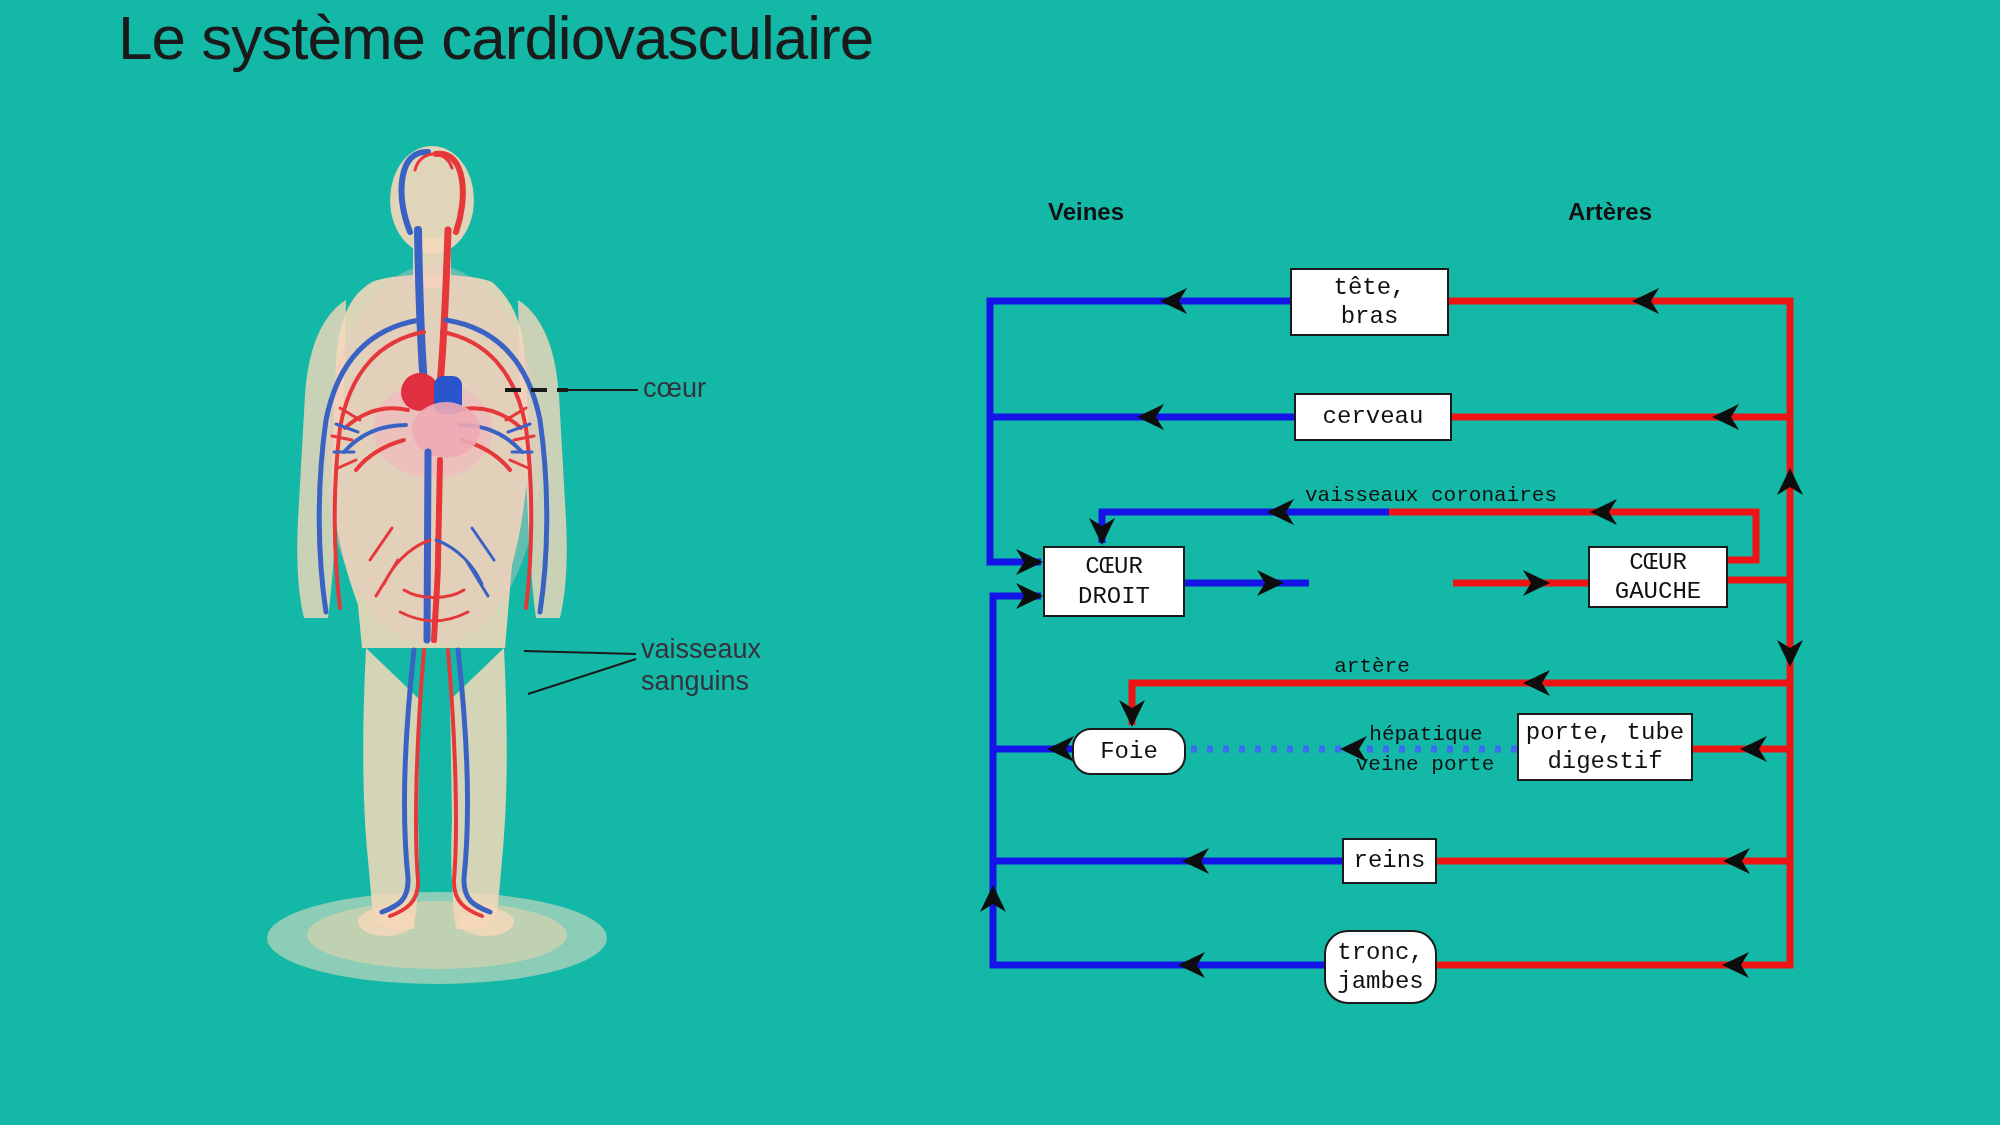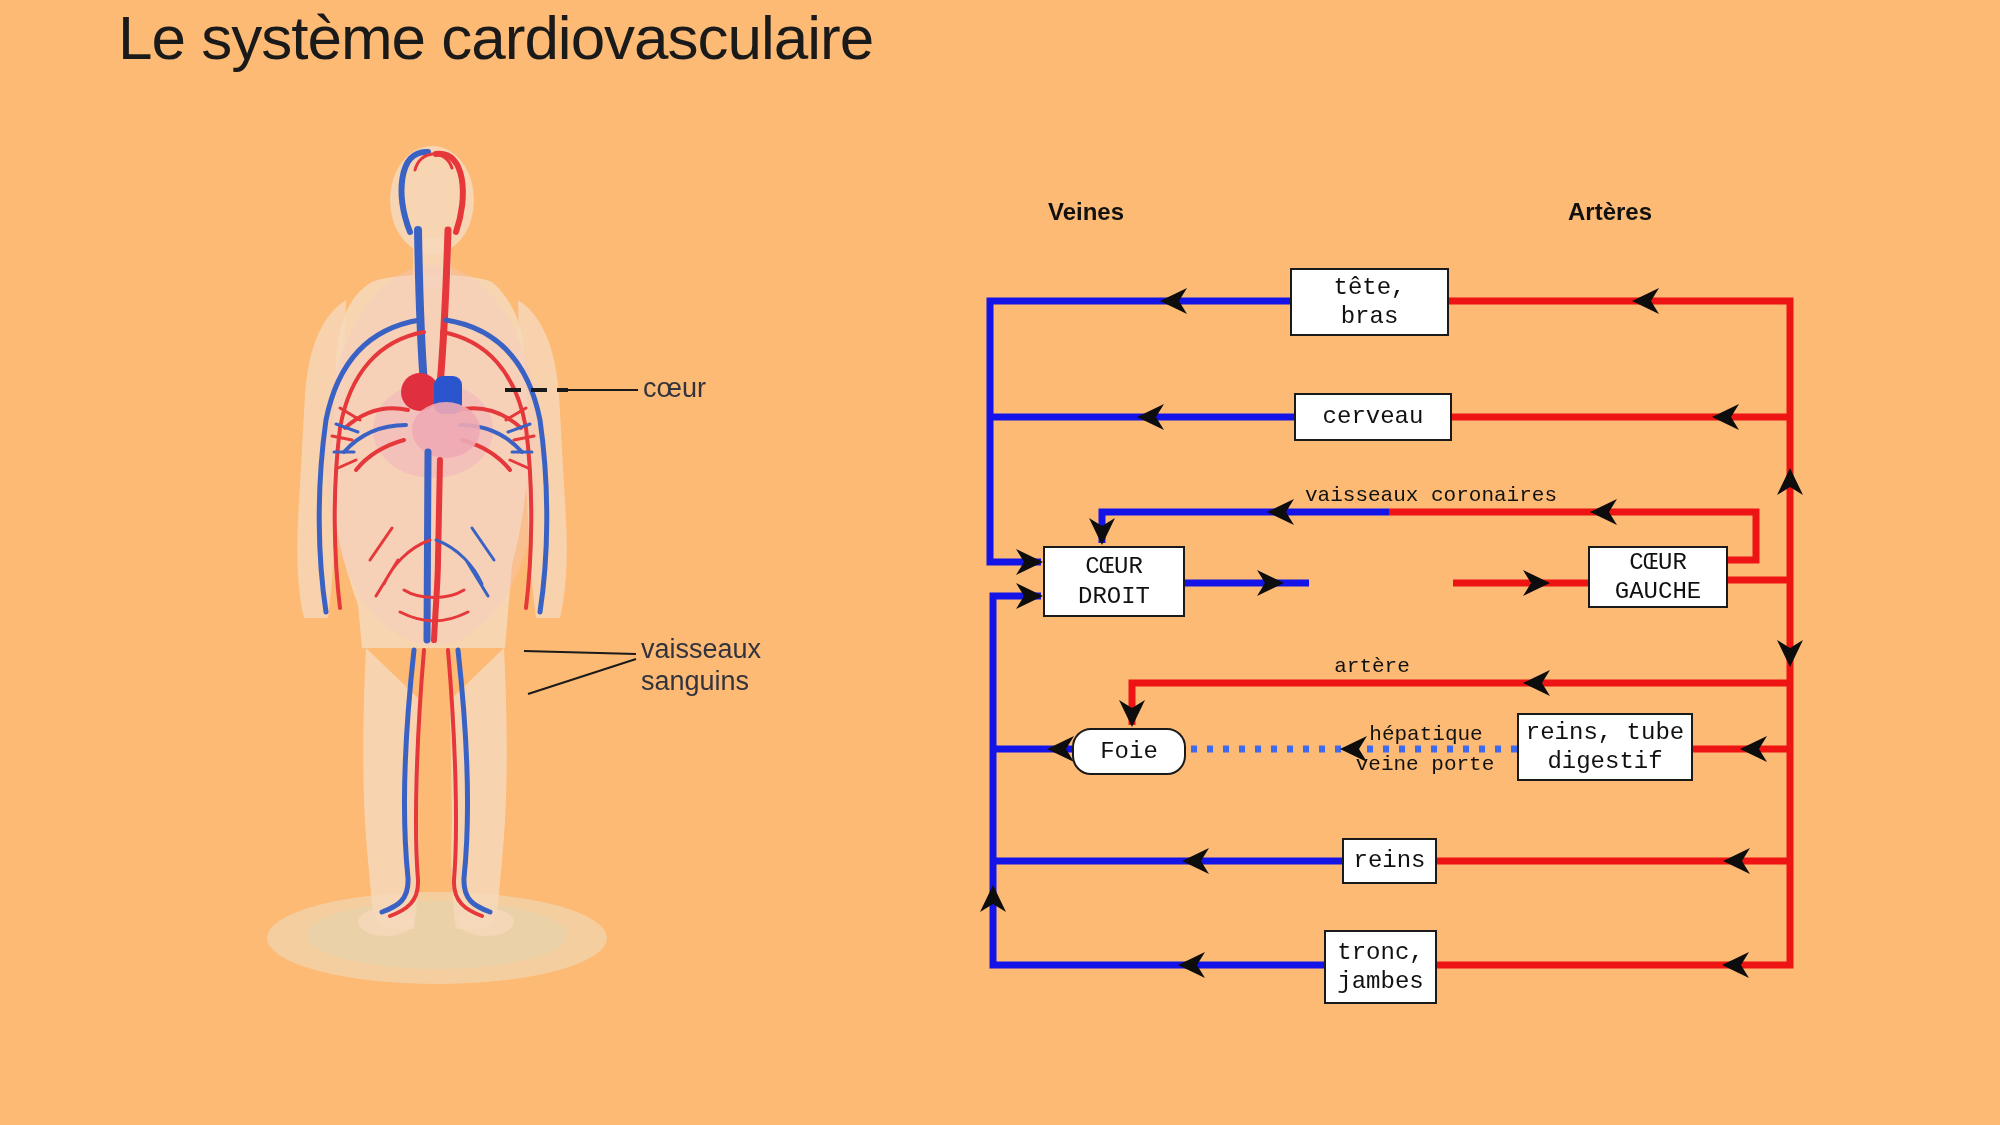--- a/index.html
+++ b/index.html
@@ -1,16 +1,16 @@
 <!DOCTYPE html>
 <html style="--vein: #1414e8; --artery: #ee1414; --portal: #3d6bf0;"><head>
 <meta charset="utf-8">
 <style>
   html,body{margin:0;padding:0;background:#ffffff;}
-  #stage{position:relative;width:2000px;height:1125px;background:#fdba74;overflow:hidden;
+  #stage{position:relative;width:2000px;height:1125px;background:#14b8a6;overflow:hidden;
          font-family:"Liberation Sans",sans-serif;}
   #flow-svg{position:absolute;left:0;top:0;width:2000px;height:1125px;}
 
   .vein-line{stroke:var(--vein,#1414e8);stroke-width:7;fill:none;}
   .artery-line{stroke:var(--artery,#ee1414);stroke-width:7;fill:none;}
   .portal-line{stroke:var(--portal,#3d6bf0);stroke-width:7;fill:none;stroke-dasharray:6 10;}
   .arrowhead{fill:#0d0d0d;}
 
   h1#slide-title{position:absolute;left:118px;top:2px;margin:0;font-size:62px;font-weight:300;
       letter-spacing:-1px;color:#1a1a1a;font-family:"Liberation Sans",sans-serif;}
@@ -181,24 +181,24 @@
   <div class="col-header" style="left:1568px;top:198px;">Artères</div>
 
   <div class="node" style="left:1290px;top:268px;width:159px;height:68px;">tête,
 bras</div>
   <div class="node" style="left:1294px;top:393px;width:158px;height:48px;">cerveau</div>
   <div class="node" style="left:1043px;top:546px;width:142px;height:71px;">CŒUR
 DROIT</div>
   <div class="node" style="left:1588px;top:546px;width:140px;height:62px;">CŒUR
 GAUCHE</div>
   <div class="node" style="left:1072px;top:728px;width:114px;height:47px;border-radius:19px;">Foie</div>
-  <div class="node" style="left:1517px;top:713px;width:176px;height:68px;">reins, tube
+  <div class="node" style="left:1517px;top:713px;width:176px;height:68px;">porte, tube
 digestif</div>
   <div class="node" style="left:1342px;top:838px;width:95px;height:46px;">reins</div>
-  <div class="node" style="left:1324px;top:930px;width:113px;height:74px;">tronc,
+  <div class="node" style="left:1324px;top:930px;width:113px;height:74px;border-radius:24px;">tronc,
 jambes</div>
 
   <div class="edge-label" style="left:1300px;top:484px;width:262px;">vaisseaux coronaires</div>
   <div class="edge-label" style="left:1298px;top:655px;width:148px;">artère</div>
   <div class="edge-label" style="left:1340px;top:688px;width:172px;margin-top:35px;">hépatique</div>
   <div class="edge-label" style="left:1350px;top:715px;width:150px;margin-top:38px;">veine porte</div>
 
   <div class="fig-label" style="left:643px;top:373px;">cœur</div>
   <div class="fig-label" style="left:641px;top:634px;">vaisseaux
 sanguins</div>

